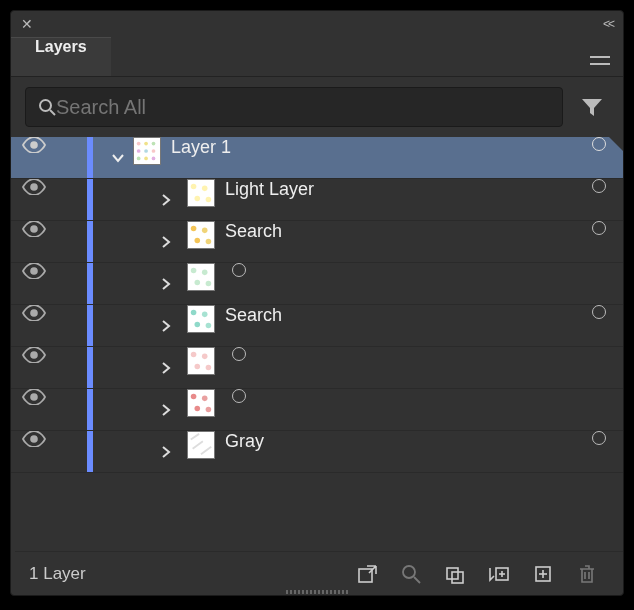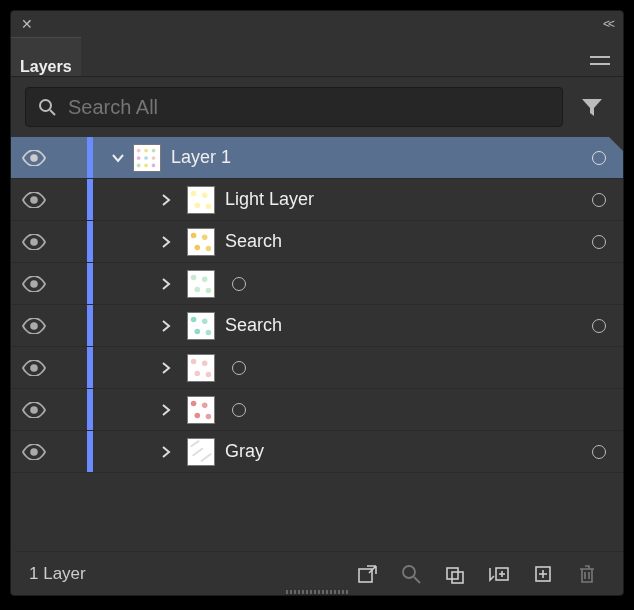--- a/index.html
+++ b/index.html
@@ -10,36 +10,36 @@
   background: #323232; border: 1px solid #1a1a1a; border-radius: 4px;
 }
 
 
 .titlebar { height: 26px; display: flex; align-items: center; justify-content: space-between; padding: 0 10px; }
 .titlebar .close { color: #bbb; font-size: 14px; cursor: pointer; }
 .titlebar .collapse { color: #bbb; font-size: 12px; cursor: pointer; letter-spacing:-2px; }
 
 
 .tabsrow { height: 40px; display: flex; align-items: stretch; border-bottom: 1px solid #222; }
-.tab { padding: 0 9px; display:flex; align-items:flex-end; color:#eee; font-size:16px; font-weight:600; background:#3a3a3a; border-top:1px solid #4a4a4a; }
+.tab { padding: 0 24px; display:flex; align-items:flex-start; color:#eee; font-size:16px; font-weight:600; background:#3a3a3a; border-top:1px solid #4a4a4a; }
 .menu-btn { margin-left:auto; width:46px; display:flex; align-items:center; justify-content:center; cursor:pointer; }
 .menu-btn .bars, .menu-btn .bars::before, .menu-btn .bars::after { content:""; display:block; width:20px; height:2px; background:#bbb; }
 .menu-btn .bars::before { margin-bottom:5px; }
 .menu-btn .bars::after { margin-top:5px; }
 
 
 .searchrow { height: 60px; display:flex; align-items:center; padding: 0 14px; gap:12px; }
-.searchbox { flex:1; height:40px; background:#262626; border:1px solid #1a1a1a; border-radius:4px; display:flex; align-items:center; padding:0 12px; gap:12px; }
+.searchbox { flex:1; height:40px; background:#262626; border:1px solid #1a1a1a; border-radius:4px; display:flex; align-items:center; padding:0 12px; }
 .searchbox svg { flex-shrink:0; }
 .searchbox input { flex:1; background:transparent; border:none; outline:none; color:#888; font-size:20px; }
 .filter-btn { width:34px; height:40px; display:flex; align-items:center; justify-content:center; cursor:pointer; }
 
 
 .list { }
-.row { height:42px; display:flex; align-items:center; border-bottom:1px solid #2a2a2a; color:#eee; font-size:18px; }
+.row { height:42px; display:flex; border-bottom:1px solid #2a2a2a; color:#eee; font-size:18px; }
 .row.selected { background:#596f8f; }
 .vis { width:46px; display:flex; justify-content:center; }
 .lock { width:30px; }
 .colorbar { width:6px; background:#6b8cff; height:100%; }
 .indent { }
 .arrow { width:30px; display:flex; justify-content:center; align-items:center; cursor:pointer; }
 .thumb { width:28px; height:28px; background:#fff; border:1px solid #777; position:relative; overflow:hidden; }
 .thumb svg { position:absolute; inset:0; }
 .label { margin-left:10px; flex:1; }
 .target { width:48px; display:flex; justify-content:center; }

